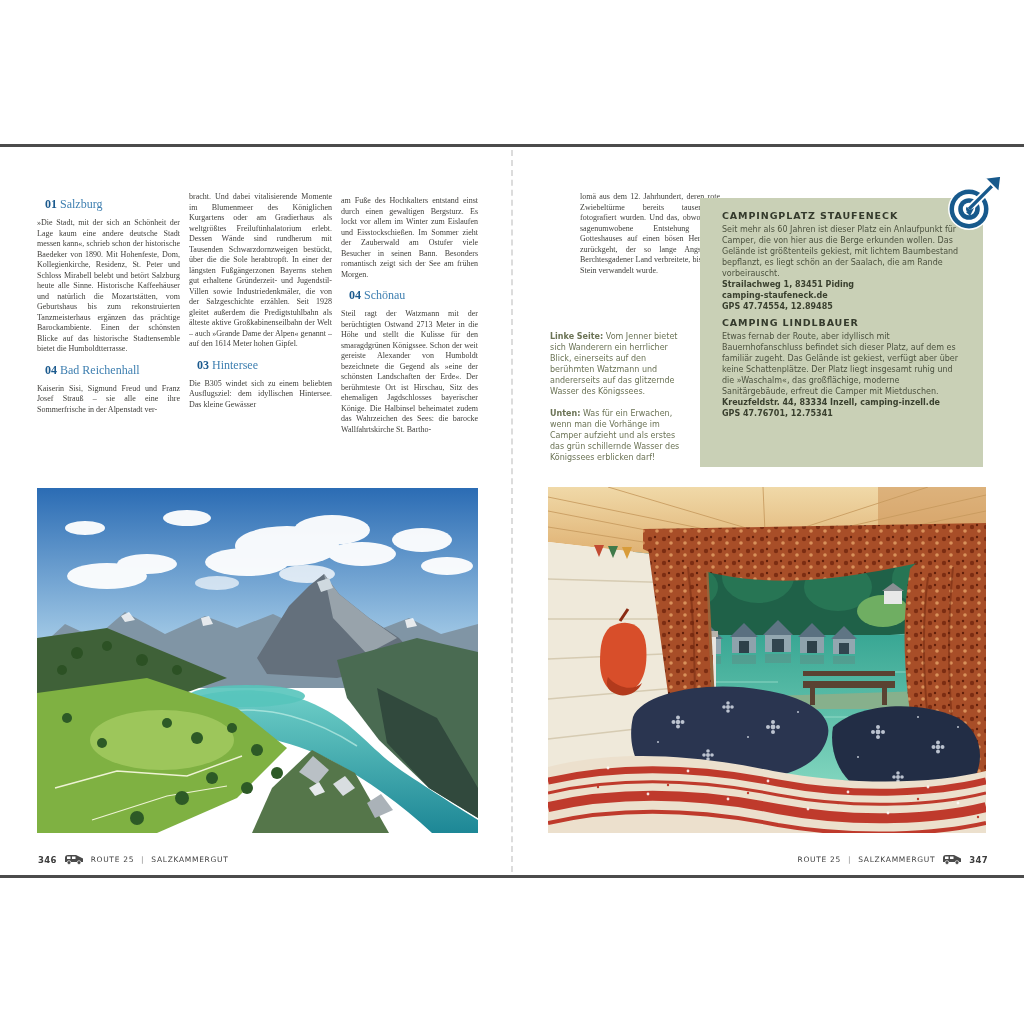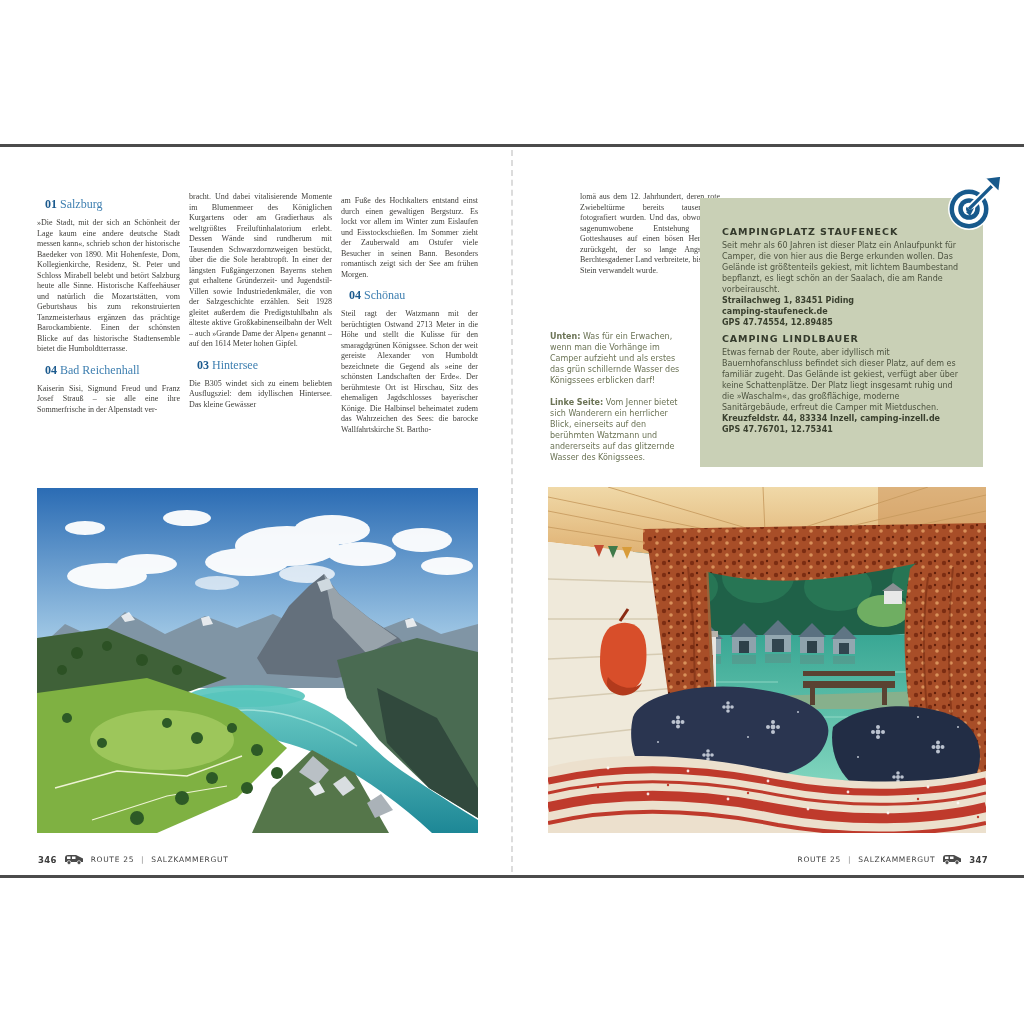--- a/index.html
+++ b/index.html
@@ -14,21 +14,21 @@
          font-weight:normal;color:#3e7fb0;}
   .shead:first-child{margin-top:0;}
   .shead .num{font-weight:bold;color:#1b5a8e;margin-right:3px;}
 
   .caption{position:absolute;left:550px;top:331px;width:140px;font-family:"DejaVu Sans",sans-serif;
            font-size:8px;line-height:11px;color:#6b7355;}
   .caption p{margin:0 0 11px 0;}
   .caption b{font-weight:bold;}
 
   .infobox{position:absolute;left:700px;top:198px;width:283px;height:269px;background:#c9d0b6;
-           box-sizing:border-box;padding:28px 20px 16px 22px;font-family:"DejaVu Sans",sans-serif;overflow:hidden;}
+           box-sizing:border-box;padding:12px 20px 16px 22px;font-family:"DejaVu Sans",sans-serif;overflow:hidden;}
   .infobox h4{margin:0 0 3px 0;font-size:9.5px;letter-spacing:0.9px;color:#343a2c;font-weight:bold;}
   .infobox p{margin:0;font-size:8px;line-height:11px;color:#4c523f;}
   .infobox p.bold{font-weight:bold;color:#3a402f;}
   .infobox .entry2{margin-top:5px;}
 
   .target-icon{position:absolute;left:946px;top:175px;width:56px;height:56px;}
 
   .photo{position:absolute;overflow:hidden;}
   .photo svg{display:block;}
   #photo-left{left:37px;top:488px;width:441px;height:345px;}
@@ -68,22 +68,22 @@
     <p>am Fuße des Hochkalters entstand einst durch einen gewaltigen Bergsturz. Es lockt vor allem im Winter zum Eislaufen und Eisstockschießen. Im Sommer zieht der Zauberwald am Ostufer viele Besucher in seinen Bann. Besonders romantisch zeigt sich der See am frühen Morgen.</p>
     <h3 class="shead"><span class="num">04</span><span>Schönau</span></h3>
     <p>Steil ragt der Watzmann mit der berüchtigten Ostwand 2713 Meter in die Höhe und stellt die Kulisse für den smaragdgrünen Königssee. Schon der weit gereiste Alexander von Humboldt bezeichnete die Gegend als »eine der schönsten Landschaften der Erde«. Der berühmteste Ort ist Hirschau, Sitz des ehemaligen Jagdschlosses bayerischer Könige. Die Halbinsel beheimatet zudem das Wahrzeichen des Sees: die barocke Wallfahrtskirche St. Bartho-</p>
   </div>
 
   <div class="col" style="left:580px;top:192px;width:140px">
     <p>lomä aus dem 12. Jahrhundert, deren rote Zwiebeltürme bereits tausendfach fotografiert wurden. Und das, obwohl die sagenumwobene Entstehung des Gotteshauses auf einen bösen Herrscher zurückgeht, der so lange Angst im Berchtesgadener Land verbreitete, bis er zu Stein verwandelt wurde.</p>
   </div>
 
   <div class="caption">
+    <p><b>Linke Seite:</b><span> Vom Jenner bietet sich Wanderern ein herrlicher Blick, einerseits auf den berühmten Watzmann und andererseits auf das glitzernde Wasser des Königssees.</span></p>
     <p><b>Unten:</b><span> Was für ein Erwachen, wenn man die Vorhänge im Camper aufzieht und als erstes das grün schillernde Wasser des Königssees erblicken darf!</span></p>
-    <p><b>Linke Seite:</b><span> Vom Jenner bietet sich Wanderern ein herrlicher Blick, einerseits auf den berühmten Watzmann und andererseits auf das glitzernde Wasser des Königssees.</span></p>
   </div>
 
   <div class="infobox">
     <div>
       <h4>CAMPINGPLATZ STAUFENECK</h4>
       <p>Seit mehr als 60 Jahren ist dieser Platz ein Anlaufpunkt für Camper, die von hier aus die Berge erkunden wollen. Das Gelände ist größtenteils gekiest, mit lichtem Baumbestand bepflanzt, es liegt schön an der Saalach, die am Rande vorbeirauscht.</p>
       <p class="bold">Strailachweg 1, 83451 Piding</p>
       <p class="bold">camping-staufeneck.de</p>
       <p class="bold">GPS 47.74554, 12.89485</p>
     </div>

